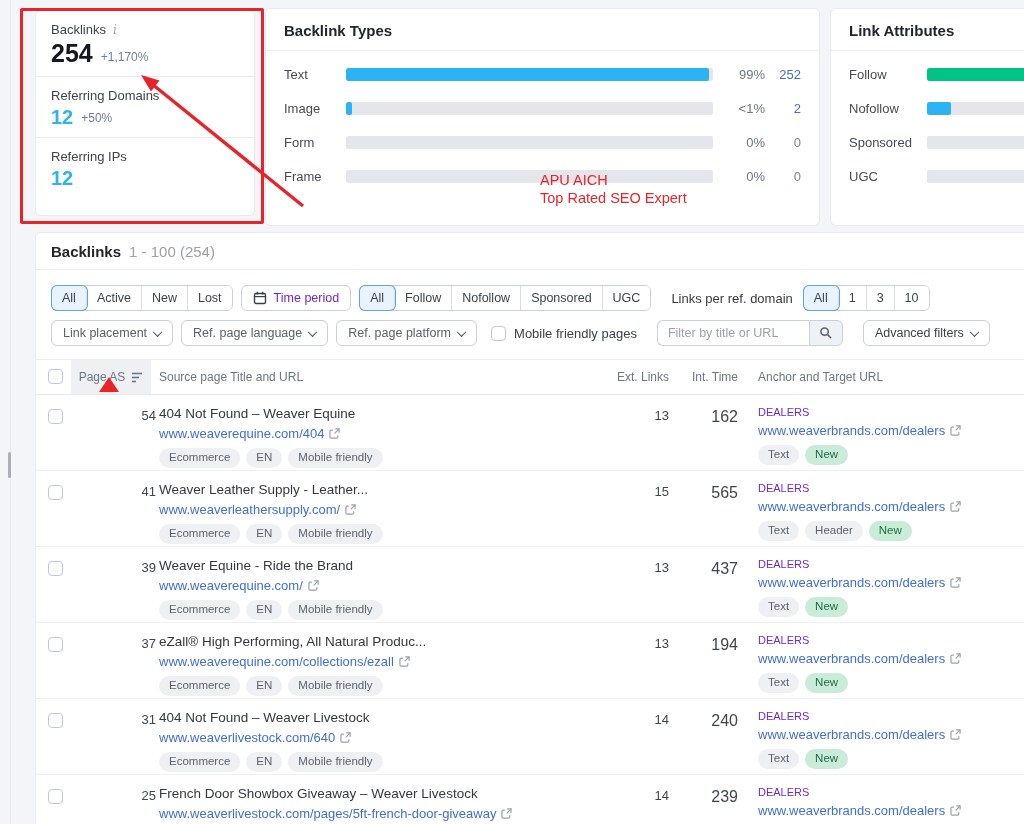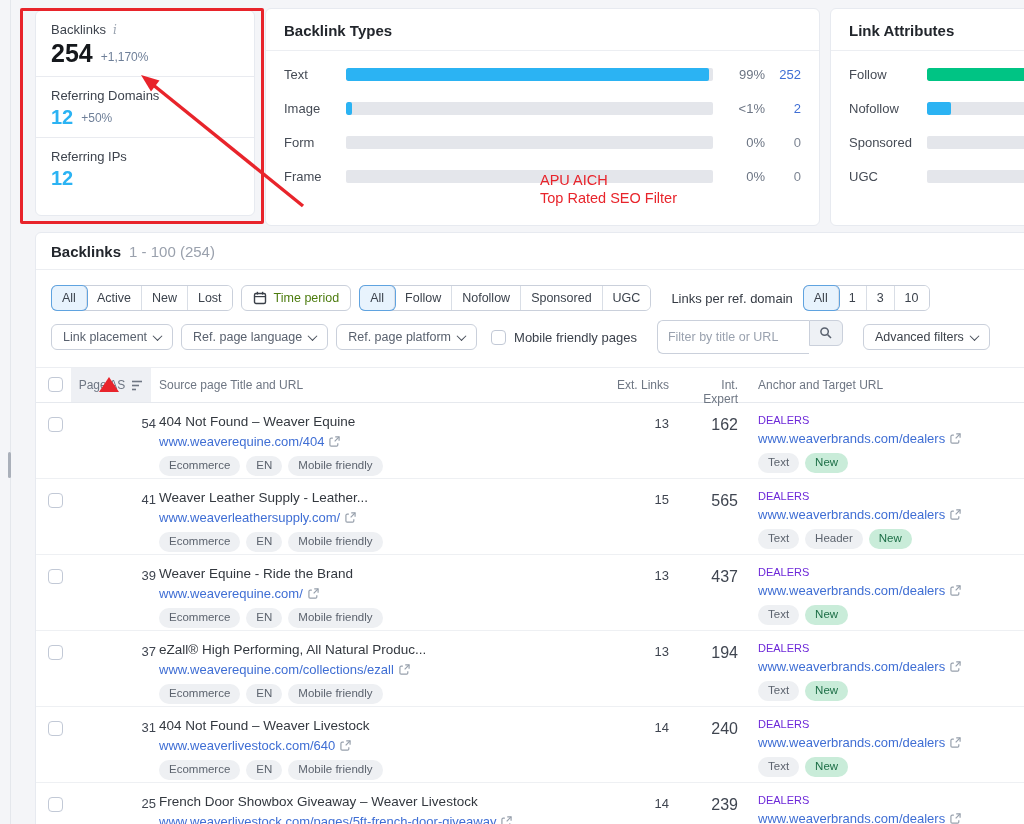--- a/index.html
+++ b/index.html
@@ -60,30 +60,30 @@
 
   .seg{display:inline-flex;border:1px solid #cad0db;border-radius:6px;background:#fff;}
   .seg-cell{appearance:none;background:#fff;border:none;border-right:1px solid #d9dee6;padding:0 10px;height:24px;
     font-size:12.5px;color:#3c434d;font-family:inherit;cursor:pointer;}
   .seg-cell:first-child{border-radius:5px 0 0 5px;}
   .seg-cell:last-child{border-right:none;border-radius:0 5px 5px 0;}
   .seg-cell.selected{background:#e8f3fd;box-shadow:0 0 0 1px #5fa3e0;border-radius:5px;position:relative;z-index:1;}
 
   .btn{display:inline-flex;align-items:center;gap:7px;height:26px;padding:0 11px;border:1px solid #cad0db;border-radius:6px;
     background:#fff;font-size:12.5px;color:#59616e;box-sizing:border-box;cursor:pointer;font-family:inherit;}
-  .btn.muted{color:#4d7c0f;}
+  .btn.muted{color:#6d28d9;}
   .chev{width:6px;height:6px;border-right:1.6px solid #454c57;border-bottom:1.6px solid #454c57;transform:rotate(45deg) translate(-1px,-1px);flex:none;}
   .flabel{font-size:13px;color:#343a43;}
   #lpd-label{margin-left:12px;margin-right:2px;}
   .cb{width:15px;height:15px;border:1px solid #c2c9d6;border-radius:4px;background:#fff;box-sizing:border-box;flex:none;display:inline-block;}
   .cb-group{display:flex;align-items:center;gap:8px;margin-left:6px;}
   .cb-label{font-size:13px;color:#3b414b;}
   .search-group{display:flex;margin-left:12px;}
   .search-group input{width:152px;height:26px;border:1px solid #cad0db;border-right:none;border-radius:6px 0 0 6px;
-    padding:16px 10px;font-size:12.5px;color:#be185d;outline:none;box-sizing:border-box;font-family:inherit;}
+    padding:8px 10px;font-size:12.5px;color:#be185d;outline:none;box-sizing:border-box;font-family:inherit;}
   .search-group input::placeholder{color:#9aa2af;}
   .search-btn{width:34px;height:26px;border:1px solid #cad0db;border-radius:0 6px 6px 0;background:#eef1f5;
     display:flex;align-items:center;justify-content:center;cursor:pointer;box-sizing:border-box;}
   #advanced-btn{margin-left:12px;color:#3c424b;}
 
   
   .thead{position:relative;height:34px;border-top:1px solid #eceef2;border-bottom:1px solid #e6e9ee;font-size:12px;color:#6e7683;}
   .thead .cb{position:absolute;left:12px;top:9px;}
   .th-pageas{position:absolute;left:35px;top:0;width:80px;height:34px;background:#eef0f4;
     display:flex;align-items:center;justify-content:center;gap:6px;}
@@ -213,21 +213,21 @@
 </div>
 
 <div id="red-rect"></div>
 <svg id="anno-svg" width="1024" height="824">
   <line x1="303" y1="206" x2="152" y2="84" stroke="#e8242b" stroke-width="3.4"></line>
   <polygon points="141,75 159.5,80.5 151,91.5" fill="#e8242b"></polygon>
   <polygon points="109,377 99,392 119,392" fill="#e8242b"></polygon>
 </svg>
 <div id="expert-text">
   <div>APU AICH</div>
-  <div>Top Rated SEO Filter</div>
+  <div>Top Rated SEO Expert</div>
 </div>
 
 <div id="main-card" class="card">
   <div class="section-head">
     <span class="section-title">Backlinks</span>
     <span class="section-range">1 - 100 (254)</span>
   </div>
 
   <div class="filters">
     <div class="frow">
@@ -299,21 +299,21 @@
     <div class="th-pageas">
       <span>Page AS</span>
       <svg width="12" height="11" viewBox="0 0 12 11">
         <line x1="1" y1="1.5" x2="11" y2="1.5" stroke="#6e7683" stroke-width="1.6"></line>
         <line x1="1" y1="5.5" x2="8" y2="5.5" stroke="#6e7683" stroke-width="1.6"></line>
         <line x1="1" y1="9.5" x2="5" y2="9.5" stroke="#6e7683" stroke-width="1.6"></line>
       </svg>
     </div>
     <span class="th-source">Source page Title and URL</span>
     <span class="th-ext">Ext. Links</span>
-    <span class="th-int">Int. Expert</span>
+    <span class="th-int">Int. Time</span>
     <span class="th-anchor">Anchor and Target URL</span>
   </div>
 
   <div>
       <div class="trow">
         <span class="cb"></span>
         <div class="cell-pageas">54</div>
         <div class="cell-source">
           <div class="row-title">404 Not Found – Weaver Equine</div>
           <div class="row-url">

